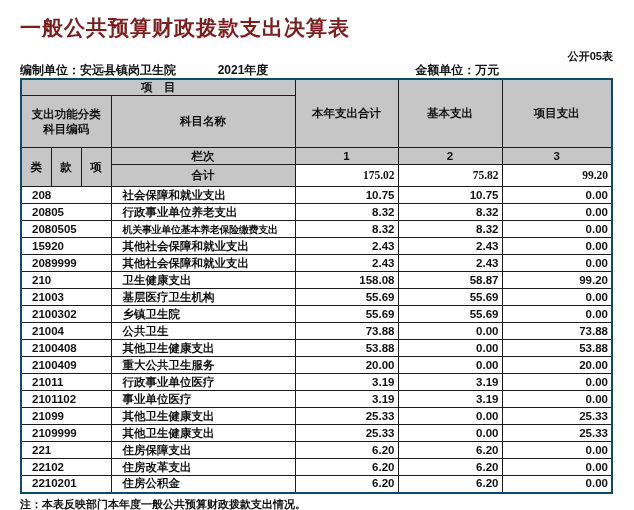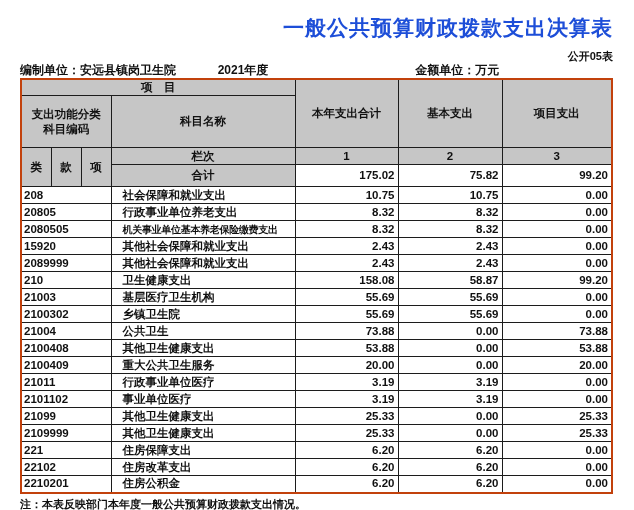--- a/index.html
+++ b/index.html
@@ -7,26 +7,26 @@
     position:relative;
     width:634px;height:510px;
     background:#fff;
     font-family:"Liberation Sans","DejaVu Sans",sans-serif;
     color:#111;
     box-sizing:border-box;
     padding:12px 21px 0 20px;
     overflow:hidden;
   }
   .title{
-    text-align:right;
+    text-align:left;
     font-size:21px;
     font-weight:700;
     letter-spacing:1px;
     margin-top:2px;
-    color:#1d4ed8;
+    color:#7f1d1d;
   }
   .code-line{
     text-align:right;
     font-size:11px;
     font-weight:700;
     margin-top:8px;
     line-height:13px;
   }
   .meta{
     display:flex;
@@ -36,45 +36,45 @@
     margin-top:0px;
     margin-bottom:1px;
   }
   .meta .m-left{flex:1 1 0;text-align:left;}
   .meta .m-center{flex:1 1 0;}
   .meta .m-right{flex:1 1 0;}
   table{
     width:593px;
     border-collapse:collapse;
     table-layout:fixed;
-    border:2px solid #c2410c;
+    border:2px solid #0c4a6e;
   }
   th,td{
     border:1px solid #1c1c1c;
     font-size:11.5px;
     font-weight:700;
     padding:0 2px;
     overflow:hidden;
     white-space:nowrap;
     line-height:15px;
     box-sizing:border-box;
   }
   thead th{
     background:#c6c6c6;
     text-align:center;
     font-weight:700;
   }
   .prewrap{white-space:pre-line;}
   tr.hrow-a{height:16px;}
   tr.hrow-b{height:52px;}
   tr.hrow-c{height:17px;}
-  tr.hrow-d{height:22px;}
+  tr.hrow-d{height:22px;font-family:Liberation Serif, serif;}
   tbody tr{height:17px;}
   td.num{text-align:right;background:#fff;padding-right:3px;}
-  td.code{text-align:left;padding-left:2px;}
+  td.code{text-align:left;padding-left:10px;}
   td.name{text-align:left;padding-left:11px;}
   td.name.indent-1{font-family:Liberation Serif, serif;}
   td.name.compact{font-size:10px;letter-spacing:-0.3px;}
   .note{
     font-size:11px;
     font-weight:700;
     margin-top:3px;
     text-align:left;
   }
 </style>

